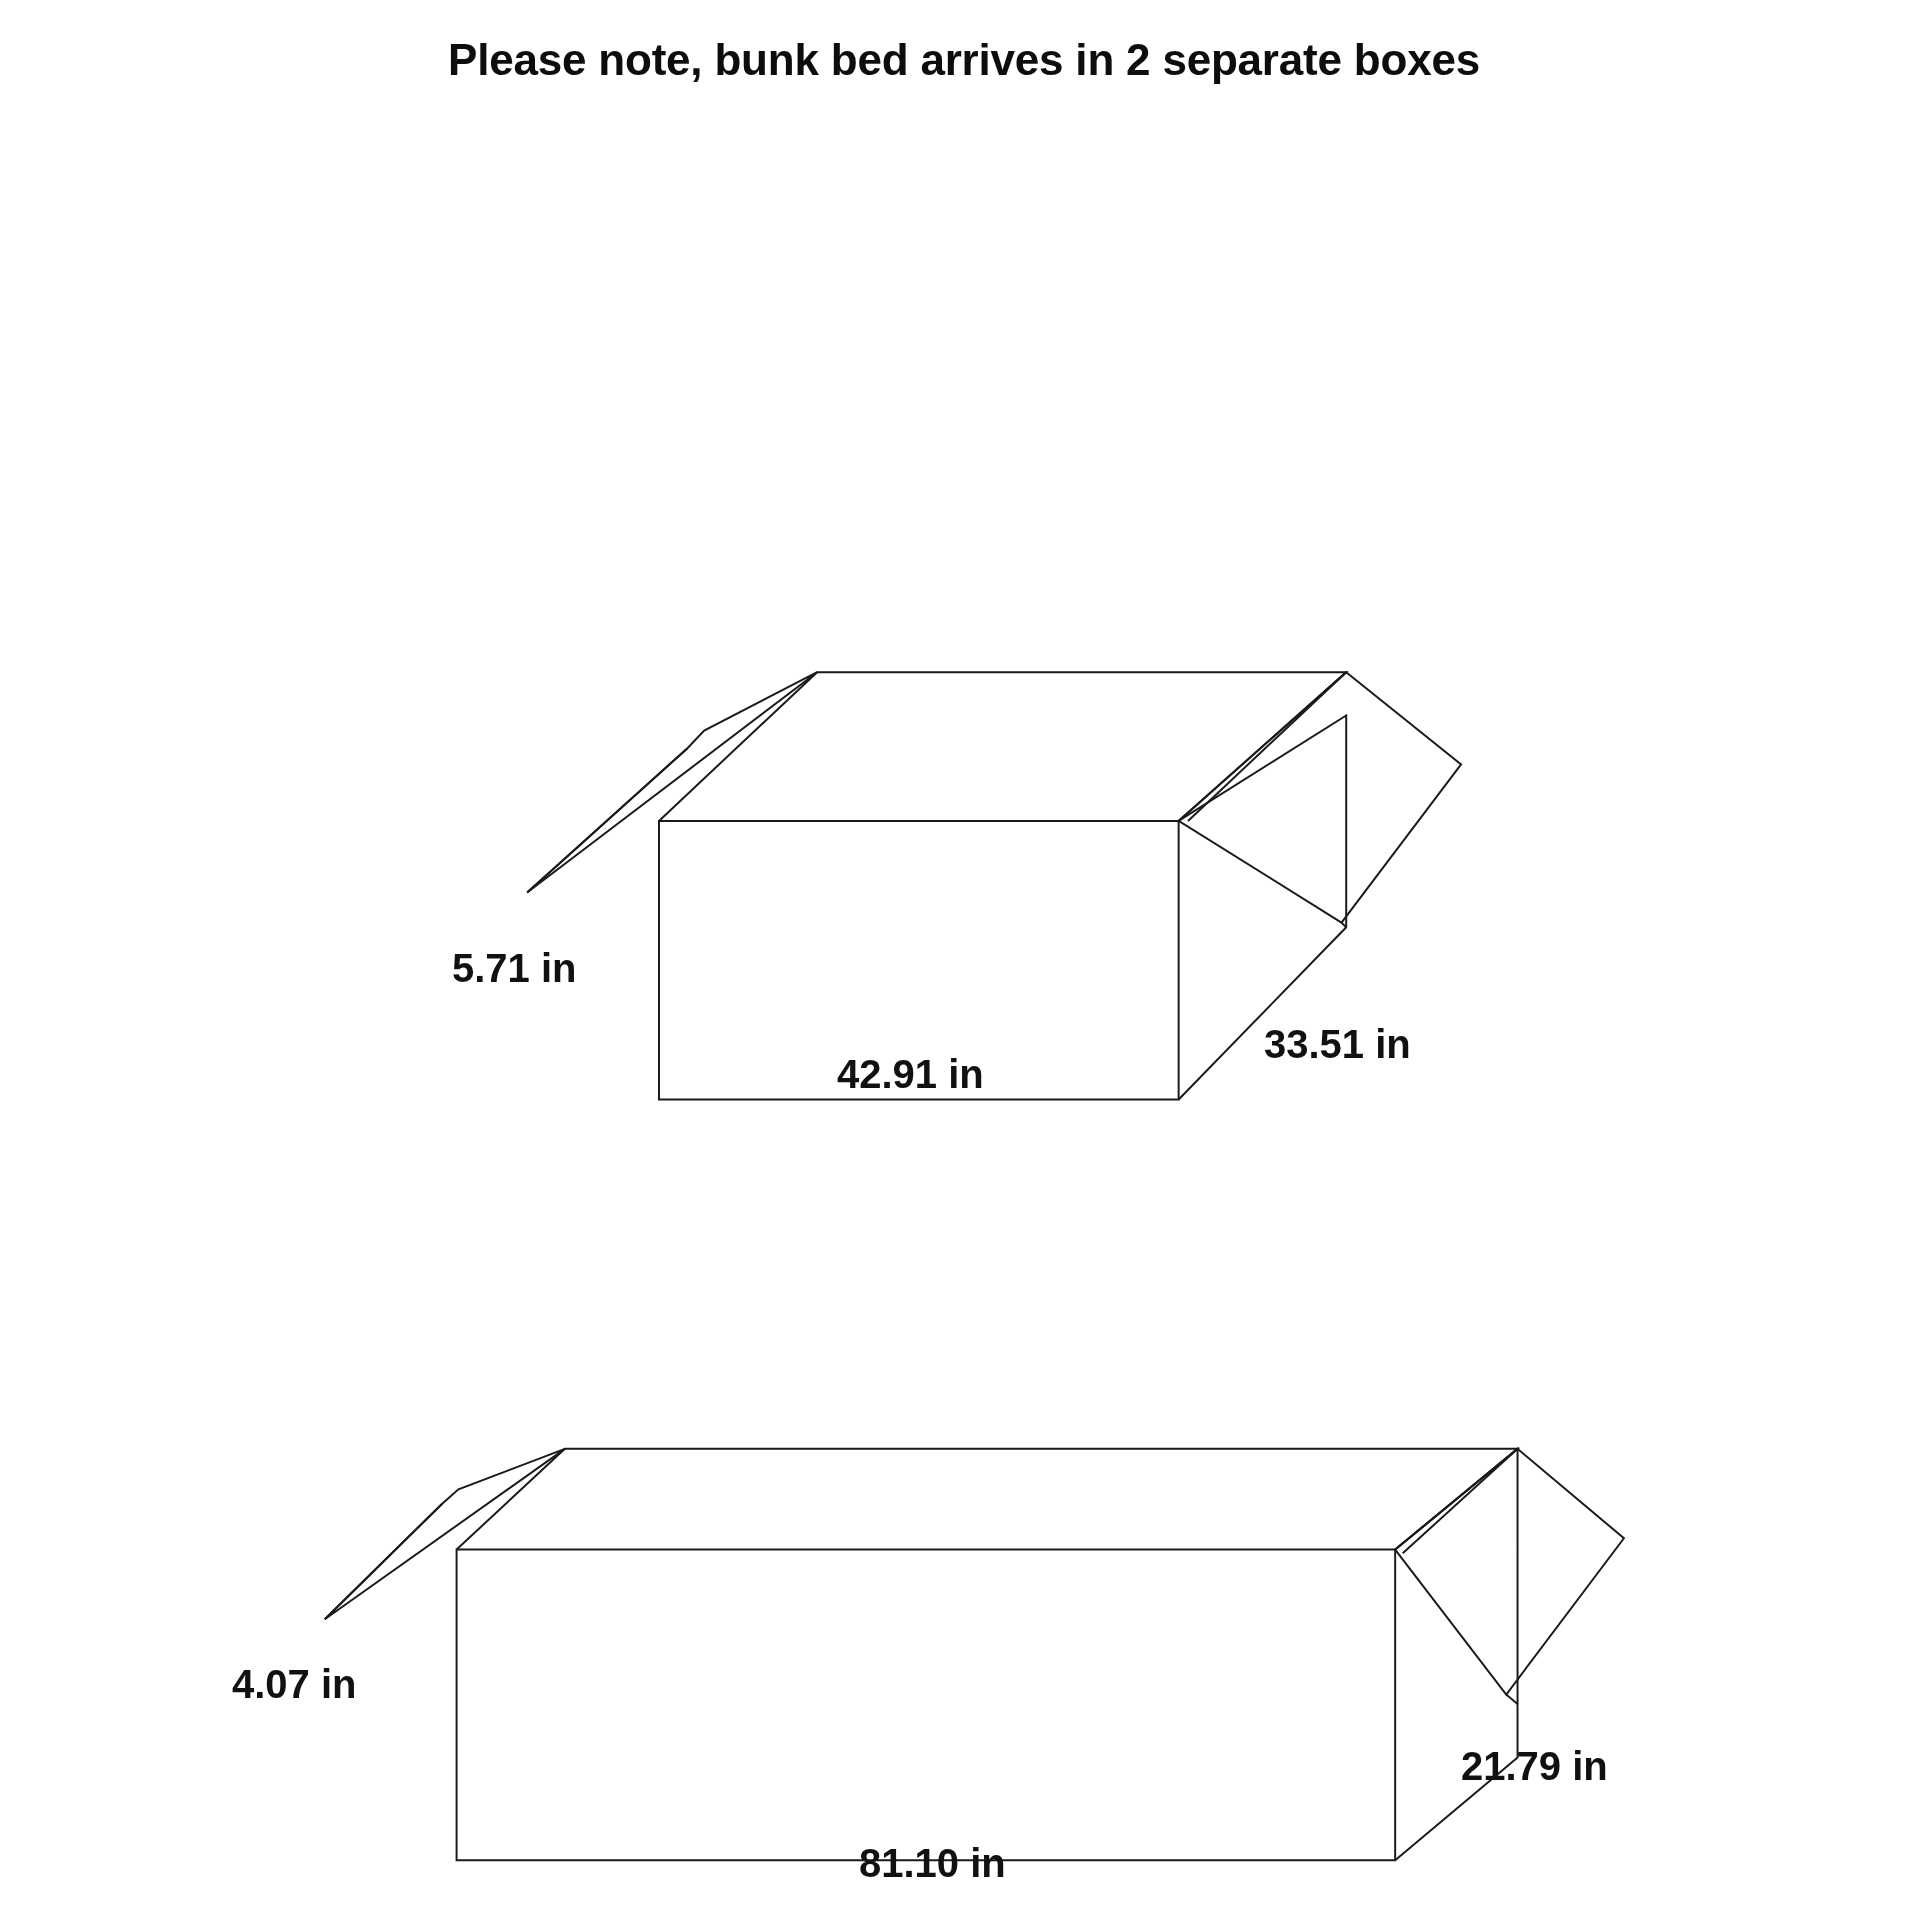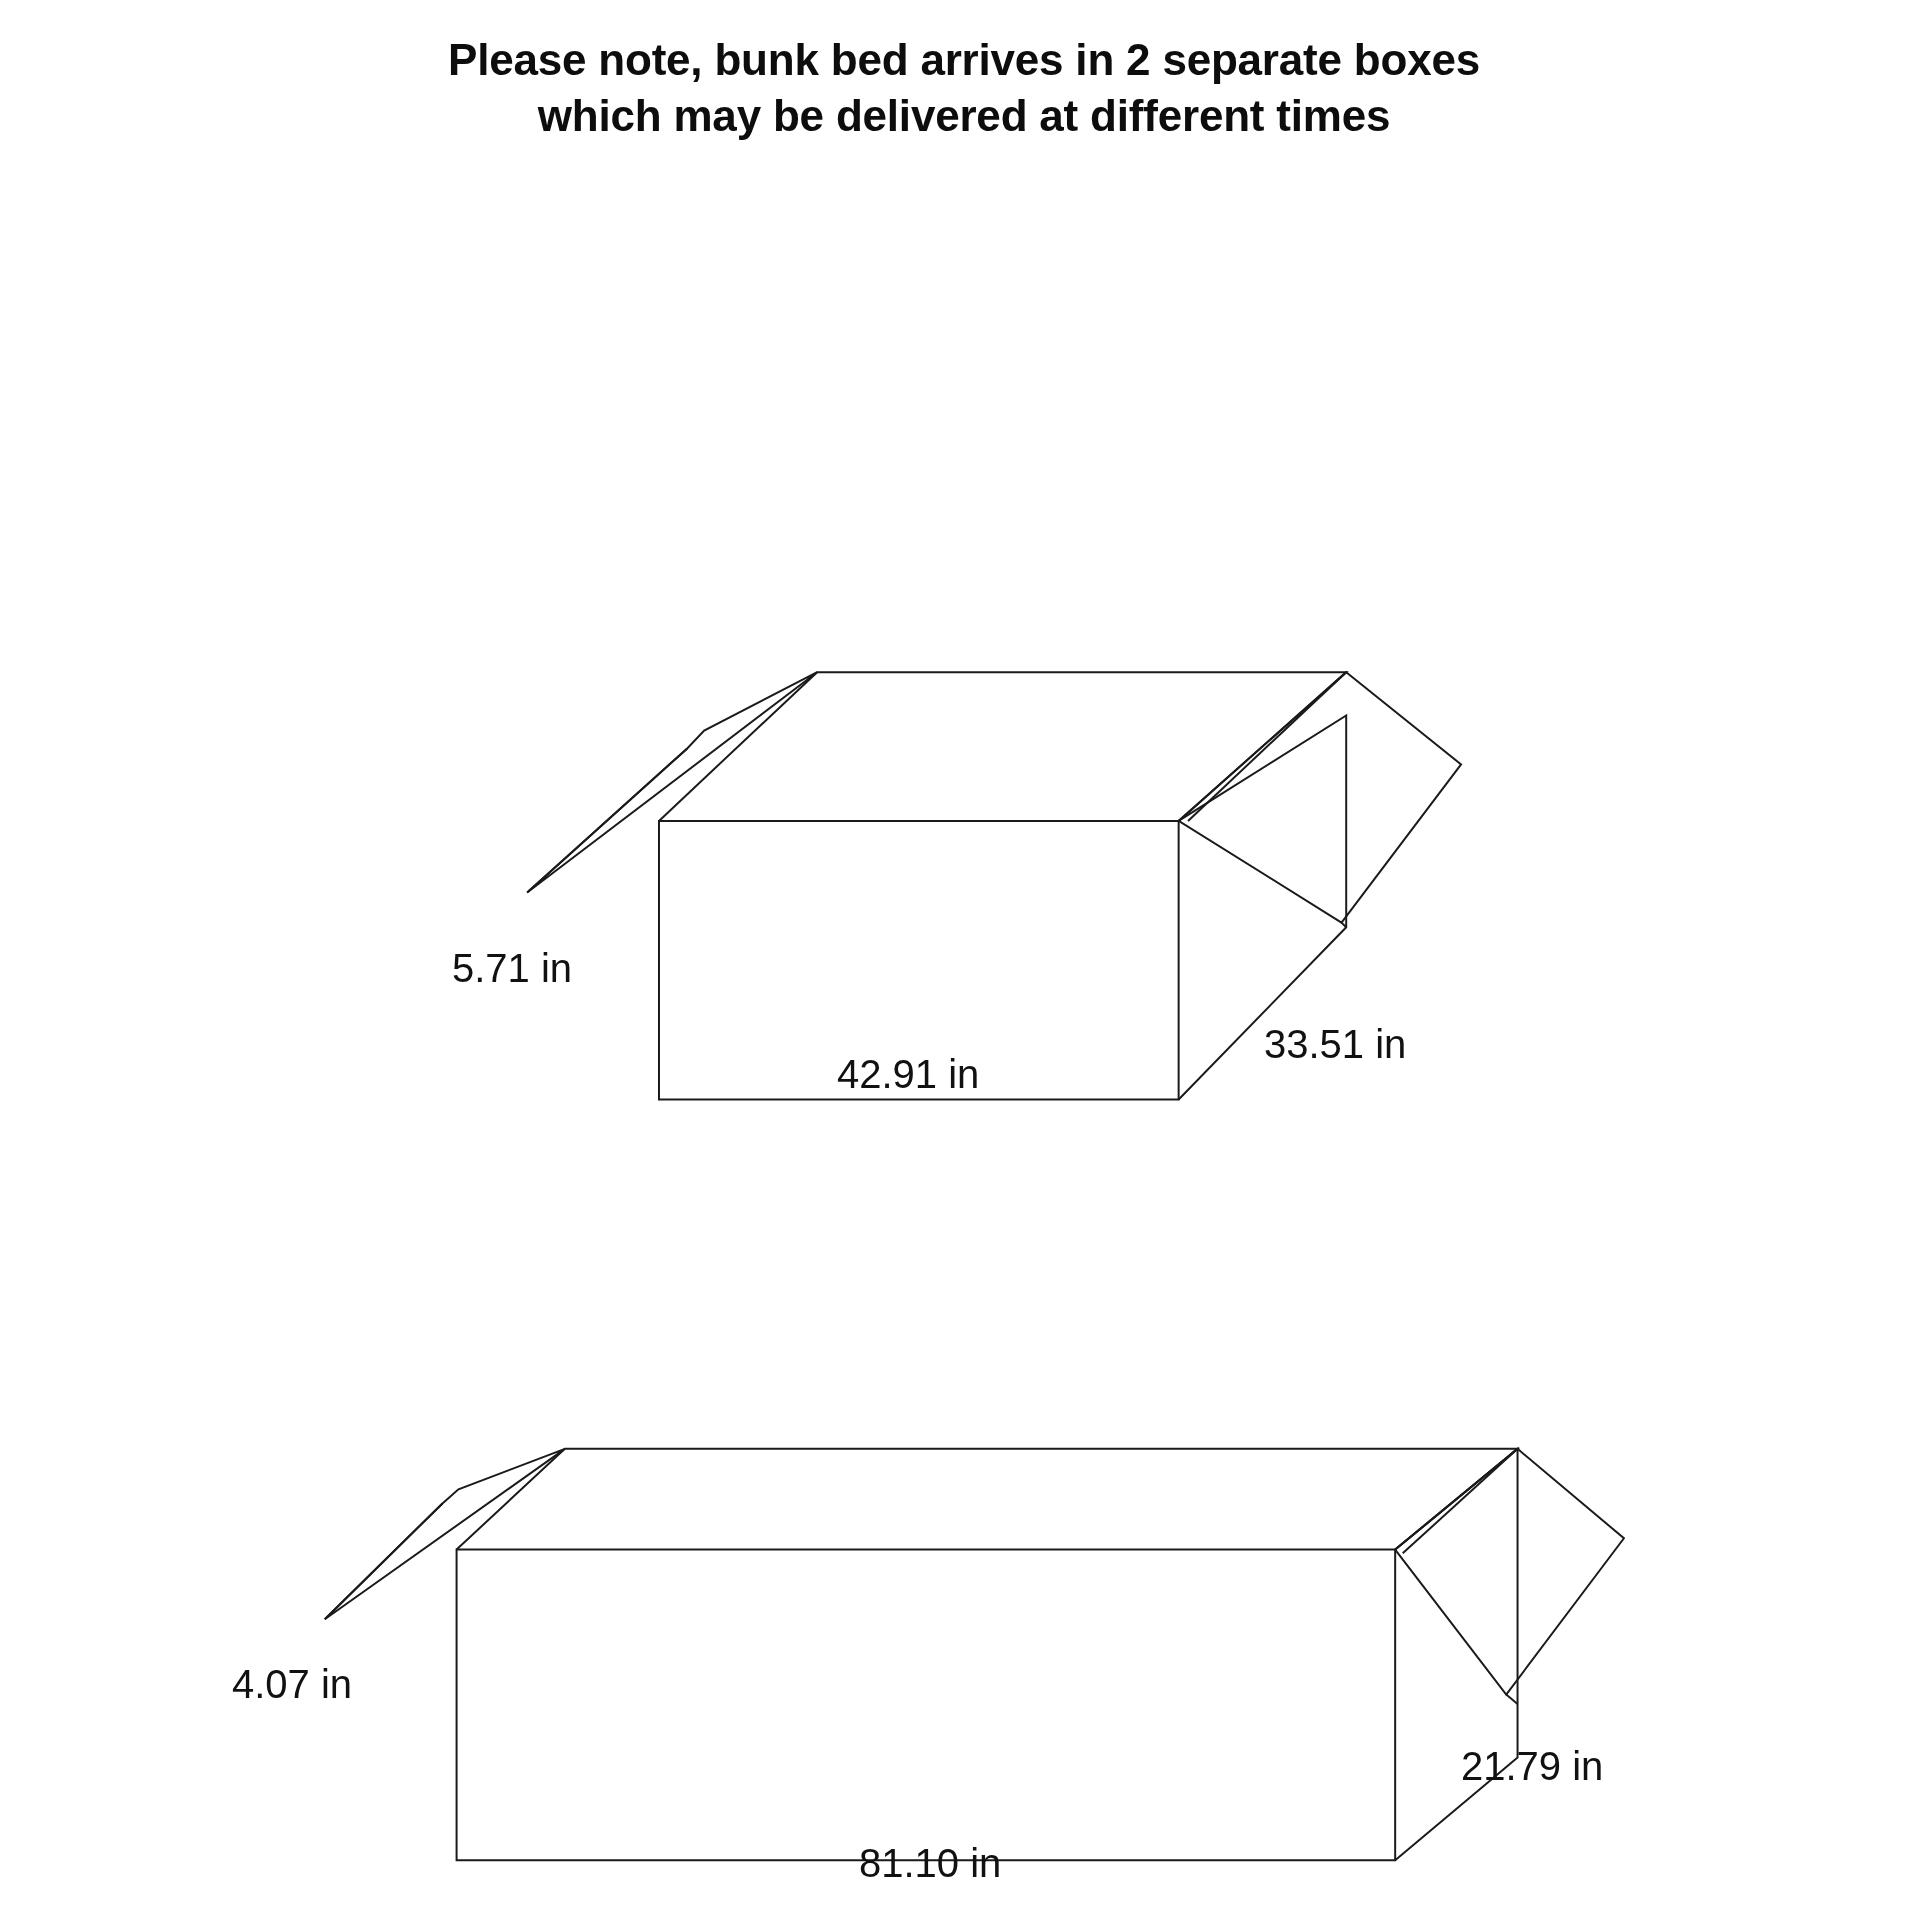--- a/index.html
+++ b/index.html
@@ -45,41 +45,40 @@
   .boxline {
     fill: none;
     stroke: #1a1a1a;
     stroke-width: 2.1;
     stroke-linejoin: miter;
     stroke-linecap: butt;
   }
   .dim-label {
     position: absolute;
     font-size: 40px;
-    font-weight: 400;
+    font-weight: 700;
     color: #111111;
     white-space: nowrap;
   }
   
   #lbl-b1-height { left: 452px; top: 946px; }
   #lbl-b1-depth  { left: 1264px; top: 1022px; }
   #lbl-b1-width  { left: 837px;  top: 1052px; }
   
   #lbl-b2-height { left: 232px;  top: 1662px; }
   #lbl-b2-depth  { left: 1461px; top: 1744px; }
   #lbl-b2-width  { left: 859px;  top: 1841px; }
 </style>
 </head>
 <body>
 
 <div class="page">
 
   <div class="note">
     <span>Please note, bunk bed arrives in 2 separate boxes</span>
-    <span>which may be delivered at different times</span>
   </div>
 
   <svg class="diagram" viewBox="0 0 2048 2048">
 
     <g>
 
       <path class="boxline" d="M 700 872 L 700 1168 L 1252 1168 L 1252 872 Z"></path>
 
       <path class="boxline" d="M 1252 872 L 1430 760 L 1430 985 L 1252 1168"></path>
 

